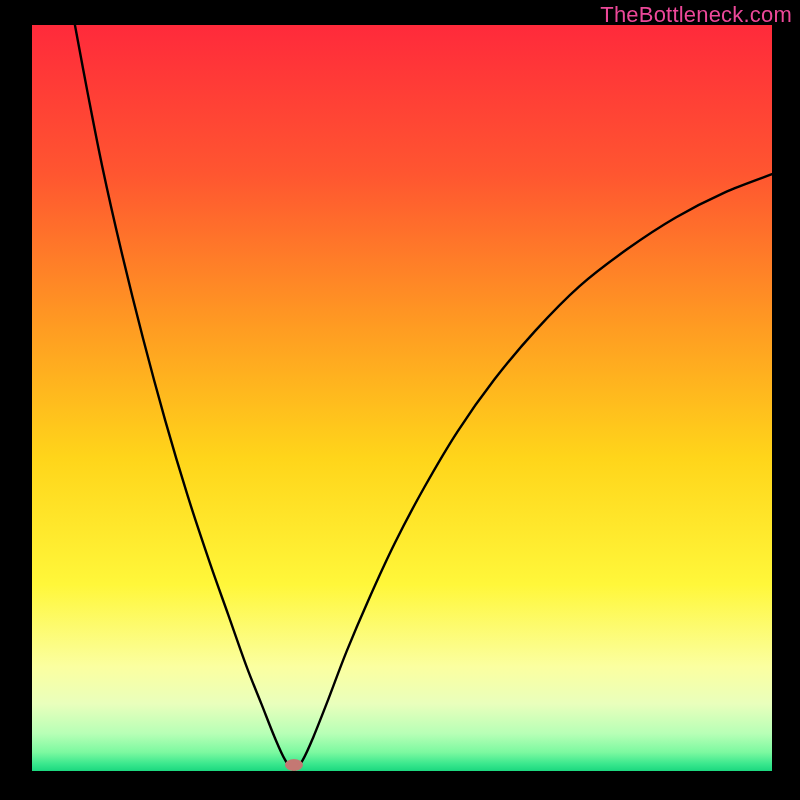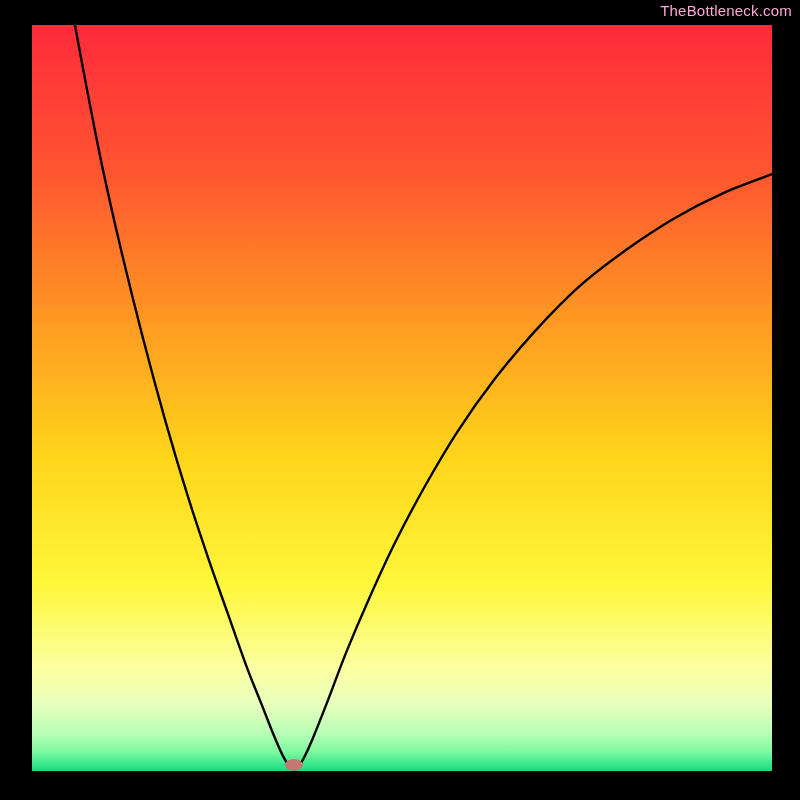--- a/index.html
+++ b/index.html
@@ -15,23 +15,23 @@
     left: 0;
     top: 0;
     width: 800px;
     height: 800px;
     background: #000;
   }
   .watermark {
     position: absolute;
     top: 2px;
     right: 8px;
-    color: #f9a8d4;
+    color: #ec4899;
     font-family: Arial, Helvetica, sans-serif;
-    font-size: 15px;
+    font-size: 22px;
     letter-spacing: 0.2px;
     font-weight: 400;
   }
   svg {
     position: absolute;
     left: 0;
     top: 0;
   }
 </style>
 </head>

